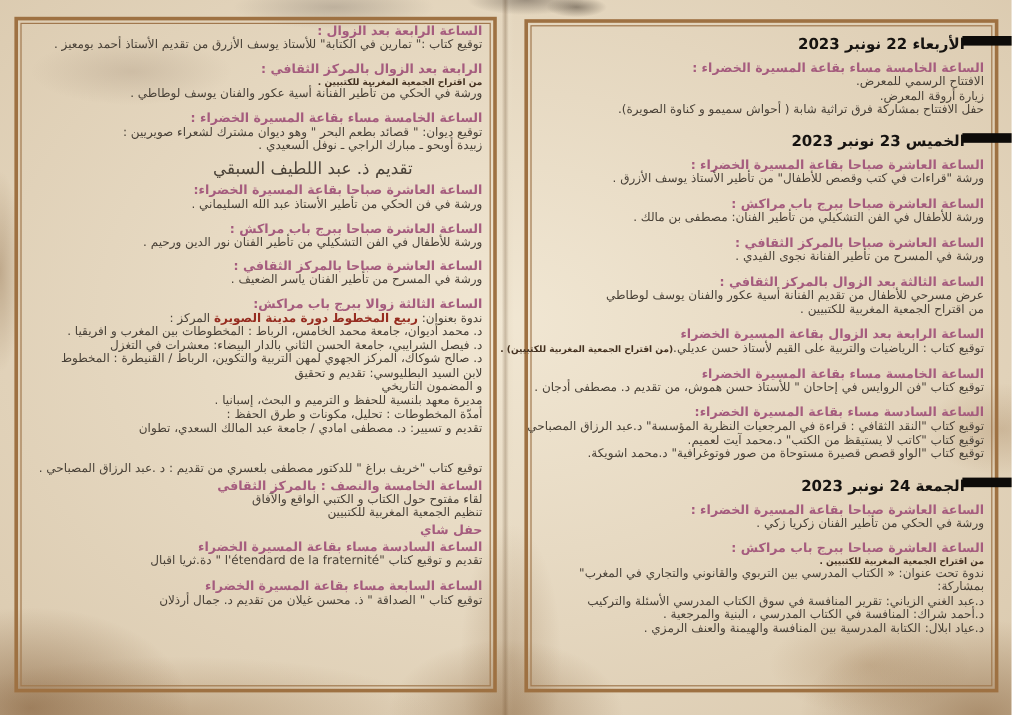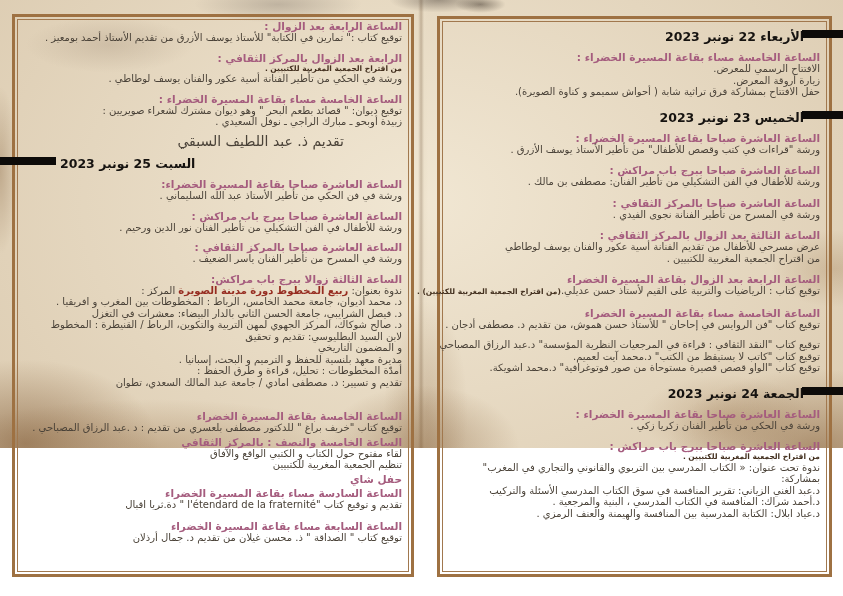--- a/index.html
+++ b/index.html
@@ -1,21 +1,21 @@
 <!DOCTYPE html>
 <html lang="ar"><head>
 <meta charset="utf-8">
 <style>
   html,body{margin:0;padding:0;}
   body{
     width:843px;height:596px;overflow:hidden;
     font-family:"DejaVu Sans", sans-serif;
   }
   .paper{
-    position:relative;width:843px;height:448px;
+    position:relative;width:843px;height:596px;
     background-color:#e9dcc4;
     background-image:
       
       radial-gradient(ellipse 190px 120px at 3% 99%, rgba(116,76,38,.55), rgba(116,76,38,0) 70%),
       radial-gradient(ellipse 300px 70px at 18% 100%, rgba(140,100,58,.35), rgba(140,100,58,0) 70%),
       
       radial-gradient(ellipse 140px 90px at 50% 100%, rgba(125,86,46,.42), rgba(125,86,46,0) 70%),
       radial-gradient(ellipse 60px 160px at 50.5% 92%, rgba(125,86,46,.25), rgba(125,86,46,0) 70%),
       
       radial-gradient(ellipse 210px 110px at 97% 100%, rgba(122,82,42,.5), rgba(122,82,42,0) 72%),
@@ -95,24 +95,20 @@
       </div>
 
       <div class="evt mb6">
         <div class="evt-h">الساعة الخامسة مساء بقاعة المسيرة الخضراء :</div>
         <div class="evt-l">توقيع ديوان: " قصائد بطعم البحر " وهو ديوان مشترك لشعراء صويريين :</div>
         <div class="evt-l">زبيدة أوبحو ـ مبارك الراجي ـ نوفل السعيدي .</div>
       </div>
 
       <div class="presenter">تقديم ذ. عبد اللطيف السبقي</div>
 
-      <div class="date-row dr-left">
-        <span class="date-bar"></span>
-        <span class="date-text">السبت 25 نونبر 2023</span>
-      </div>
 
       <div class="evt">
         <div class="evt-h">الساعة العاشرة صباحا بقاعة المسيرة الخضراء:</div>
         <div class="evt-l">ورشة في فن الحكي من تأطير الأستاذ عبد الله السليماني .</div>
       </div>
 
       <div class="evt">
         <div class="evt-h">الساعة العاشرة صباحا ببرج باب مراكش :</div>
         <div class="evt-l">ورشة للأطفال في الفن التشكيلي من تأطير الفنان نور الدين ورحيم .</div>
       </div>
@@ -124,26 +120,25 @@
 
       <div class="evt mb22 mt6">
         <div class="evt-h">الساعة الثالثة زوالا ببرج باب مراكش:</div>
         <div class="evt-l"><span>ندوة بعنوان:  </span><span class="red-b">ربيع المخطوط  دورة مدينة الصويرة</span><span> المركز :</span></div>
         <div class="evt-l">د. محمد أديوان، جامعة محمد الخامس، الرباط : المخطوطات بين المغرب و افريقيا .</div>
         <div class="evt-l">د. فيصل الشرايبي، جامعة الحسن الثاني بالدار البيضاء: معشرات في التغزل</div>
         <div class="evt-l">د. صالح شوكاك، المركز الجهوي لمهن  التربية والتكوين، الرباط / القنيطرة : المخطوط</div>
         <div class="evt-l">لابن السيد البطليوسي: تقديم و تحقيق</div>
         <div class="evt-l">و المضمون التاريخي</div>
         <div class="evt-l">مديرة معهد بلنسية للحفظ و الترميم و البحث، إسبانيا .</div>
-        <div class="evt-l">أمدّة المخطوطات : تحليل، قراءة و طرق الحفظ  :</div>
+        <div class="evt-l">أمدّة المخطوطات : تحليل، مكونات و طرق الحفظ  :</div>
         <div class="evt-l">تقديم و تسيير:  د. مصطفى امادي / جامعة عبد المالك السعدي، تطوان</div>
       </div>
 
       <div class="evt mb2">
-        <div class="evt-h">الساعة الخامسة بقاعة المسيرة الخضراء</div>
         <div class="evt-l">توقيع كتاب "خريف براغ " للدكتور مصطفى بلعسري من تقديم : د .عبد الرزاق المصباحي .</div>
       </div>
 
       <div class="evt mb2">
         <div class="evt-h">الساعة الخامسة والنصف : بالمركز الثقافي</div>
         <div class="evt-l">لقاء مفتوح حول الكتاب و الكتبي الواقع والآفاق</div>
         <div class="evt-l">تنظيم الجمعية المغربية للكتبيين</div>
       </div>
 
       <div class="evt mb2">
@@ -211,20 +206,21 @@
         <div class="evt-h">الساعة الرابعة بعد الزوال بقاعة المسيرة الخضراء</div>
         <div class="evt-l"><span>توقيع كتاب : الرياضيات والتربية على القيم لأستاذ حسن عديلي.</span><span class="inline-small">(من اقتراح الجمعية المغربية للكتبيين) .</span></div>
       </div>
 
       <div class="evt">
         <div class="evt-h">الساعة الخامسة مساء بقاعة المسيرة الخضراء</div>
         <div class="evt-l">توقيع كتاب  "فن الروايس في إحاحان " للأستاذ حسن هموش، من تقديم د. مصطفى أدجان .</div>
       </div>
 
       <div class="evt">
+        <div class="evt-h">الساعة السادسة مساء بقاعة المسيرة الخضراء:</div>
         <div class="evt-l">توقيع كتاب "النقد الثقافي : قراءة في المرجعيات النظرية المؤسسة" د.عبد الرزاق المصباحي</div>
         <div class="evt-l">توقيع كتاب "كاتب لا يستيقظ من الكتب" د.محمد آيت لعميم.</div>
         <div class="evt-l">توقيع كتاب "الواو قصص قصيرة مستوحاة من صور فوتوغرافية" د.محمد اشويكة.</div>
       </div>
 
       <div class="date-row dr-right">
         <span class="date-bar"></span>
         <span class="date-text">الجمعة 24 نونبر 2023</span>
       </div>
 

